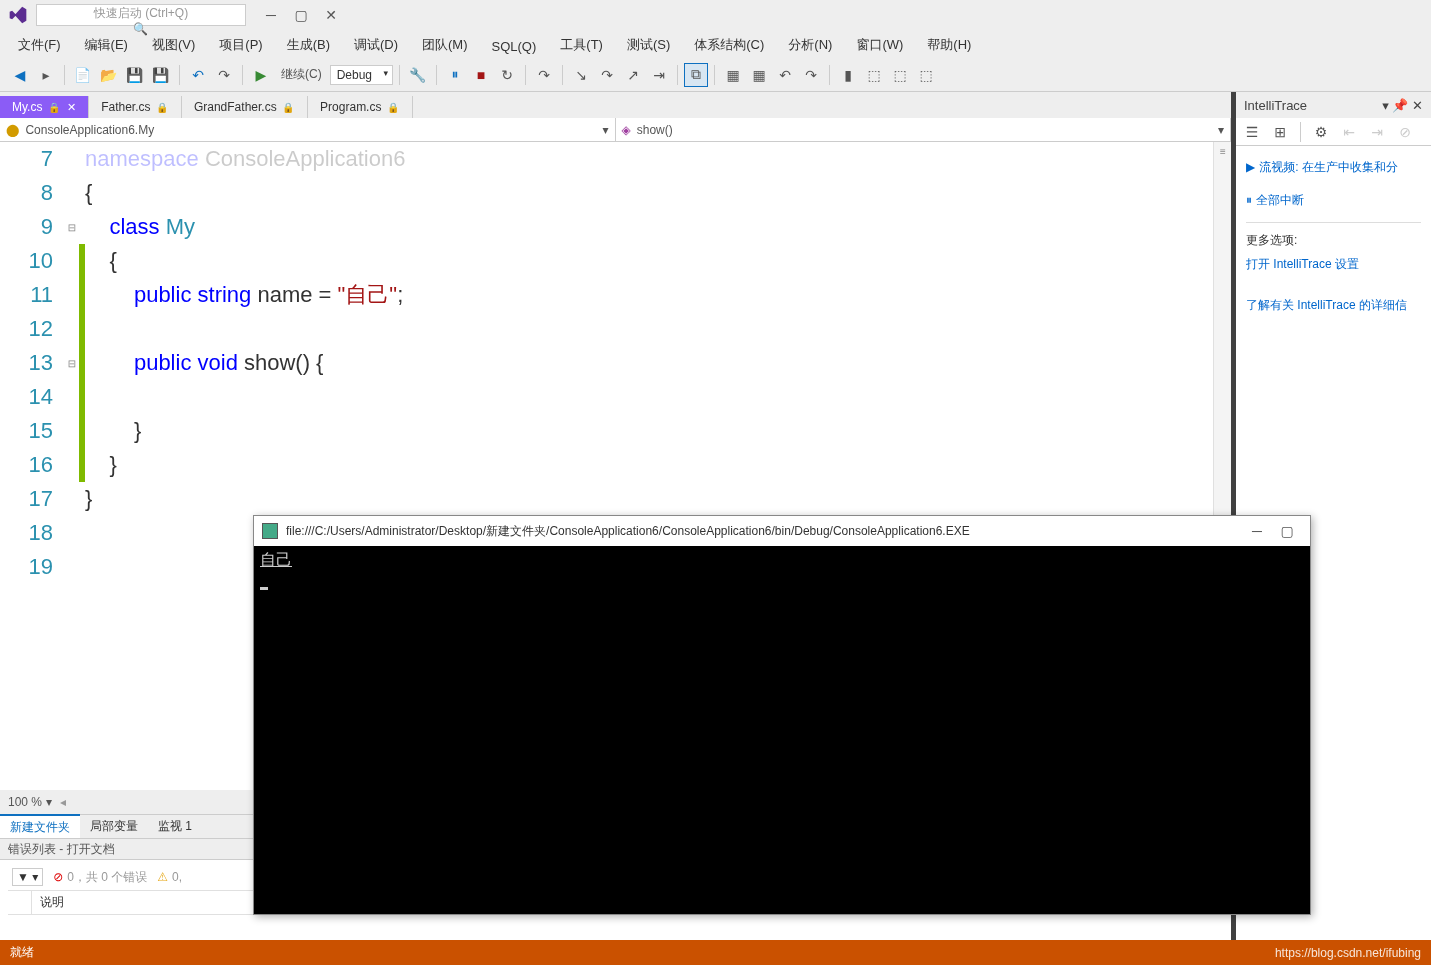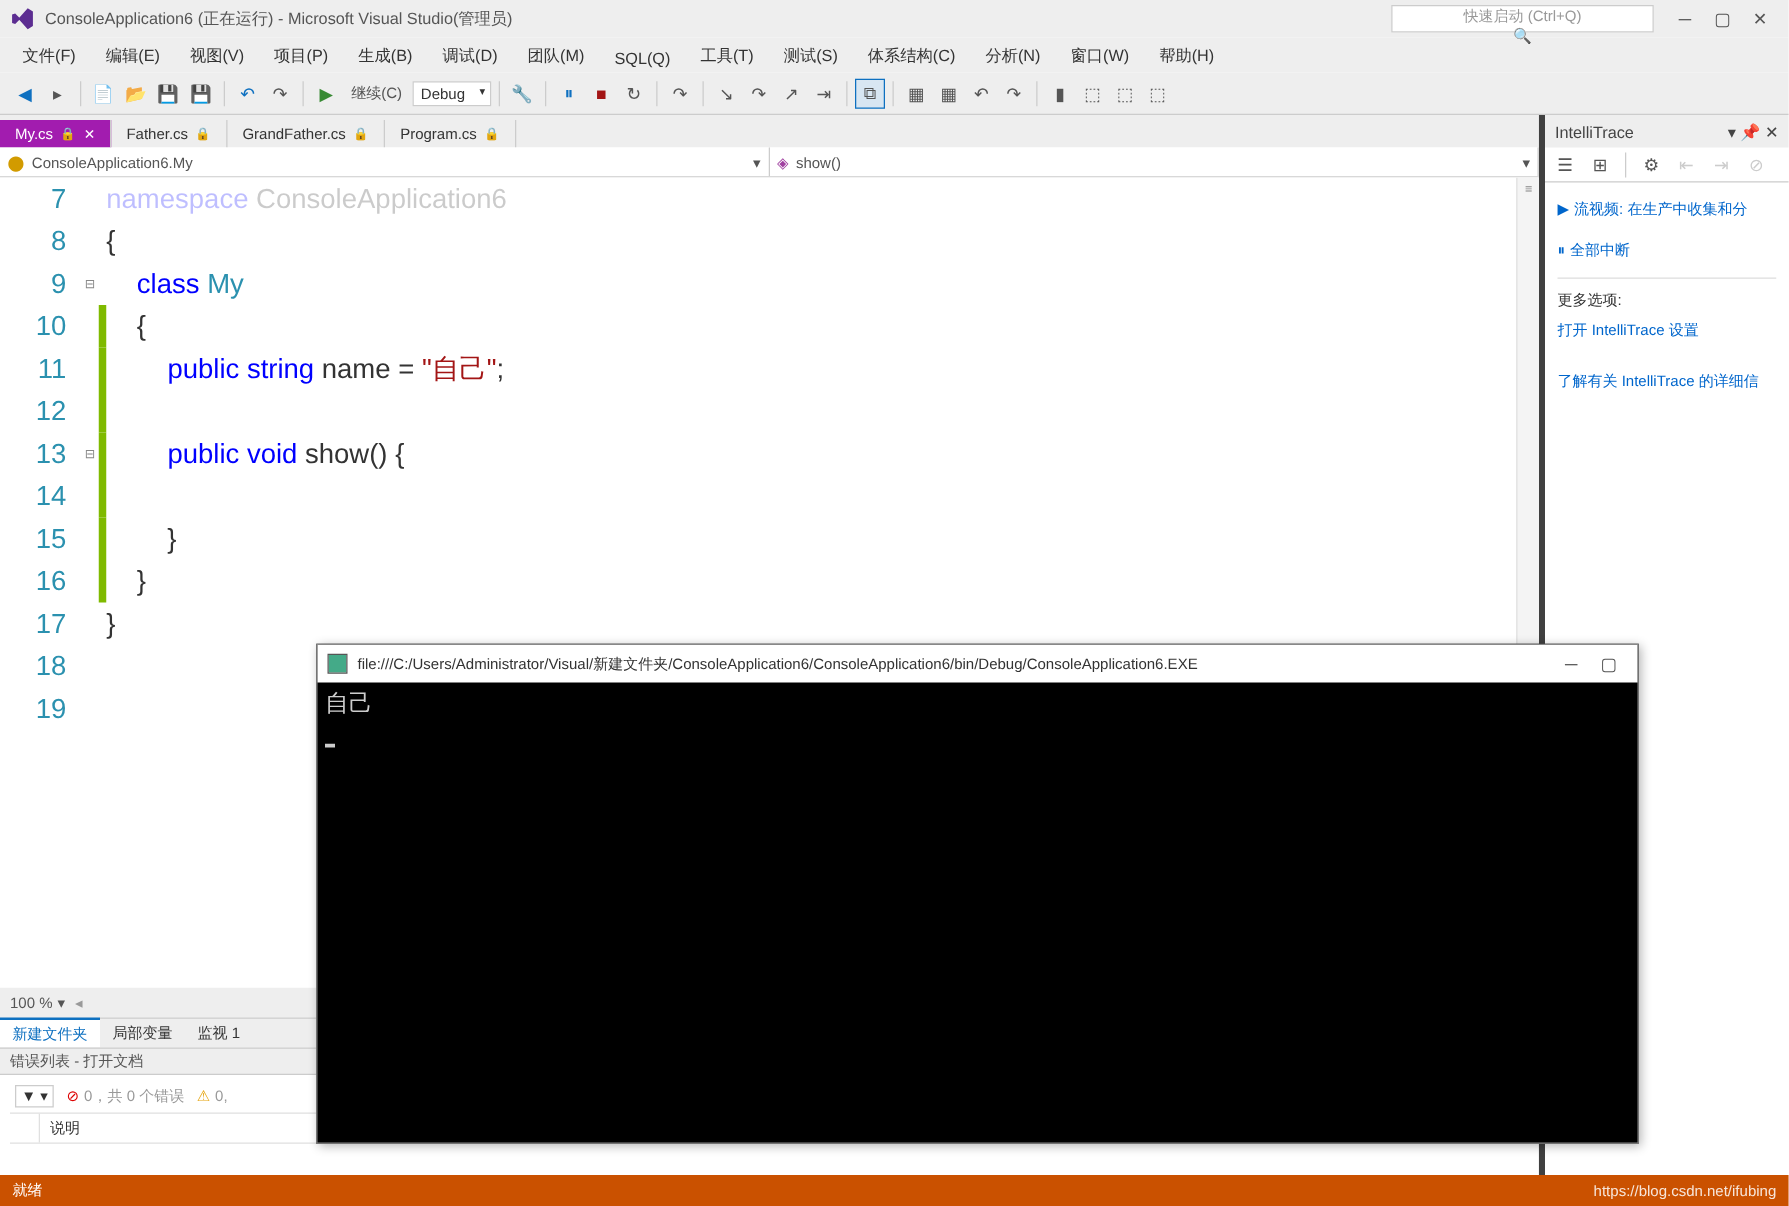--- a/index.html
+++ b/index.html
@@ -16,21 +16,21 @@
 .tb-btn { width: 24px; height: 24px; display: flex; align-items: center; justify-content: center; cursor: pointer; color: #555; font-size: 14px; }
 .tb-sep { width: 1px; height: 20px; background: #ccc; margin: 0 4px; }
 .tb-text { padding: 2px 6px; color: #555; font-size: 12px; cursor: pointer; }
 .tb-dropdown { border: 1px solid #ccc; background: #fff; padding: 2px 20px 2px 6px; font-size: 12px; cursor: pointer; position: relative; }
 .tb-dropdown::after { content: '▾'; position: absolute; right: 4px; font-size: 9px; }
 .main-area { display: flex; height: calc(100% - 30px - 28px - 34px - 25px); }
 .editor-col { flex: 1; display: flex; flex-direction: column; position: relative; }
 .side-col { width: 200px; border-left: 5px solid #404040; display: flex; flex-direction: column; }
 .tabs { height: 26px; background: #eee; display: flex; align-items: flex-end; }
 .tab { padding: 4px 12px; font-size: 12px; cursor: pointer; display: flex; align-items: center; gap: 6px; border-right: 1px solid #ccc; }
-.tab.active { background: #a21caf; color: #fff; justify-content: center; }
+.tab.active { background: #8b5cf6; color: #fff; justify-content: center; }
 .tab .lock { font-size: 10px; }
 .tab .close { font-size: 11px; }
 .nav-bar { height: 24px; background: #fff; border-bottom: 1px solid #ccc; display: flex; }
 .nav-half { flex: 1; border-right: 1px solid #ccc; display: flex; align-items: center; padding: 0 6px; font-size: 12px; color: #555; gap: 6px; }
 .code-area { flex: 1; display: flex; background: #fff; font-family: Consolas, monospace; font-size: 22px; overflow: hidden; position: relative; }
 .gutter { width: 65px; text-align: right; padding-right: 12px; color: #2b91af; user-select: none; }
 .gutter .ln { height: 34px; line-height: 34px; }
 .fold-col { width: 14px; color: #888; font-size: 10px; }
 .fold-col div { height: 34px; display: flex; align-items: center; justify-content: center; }
 .marker-col { width: 6px; }
@@ -55,34 +55,33 @@
 .side-header { height: 26px; background: #eee; display: flex; align-items: center; padding: 0 8px; font-size: 13px; color: #444; justify-content: space-between; }
 .side-toolbar { height: 28px; border-bottom: 1px solid #ccc; display: flex; align-items: center; padding: 0 4px; gap: 4px; }
 .side-body { padding: 8px 10px; font-size: 12px; color: #333; line-height: 1.6; }
 .side-link { color: #0066cc; cursor: pointer; display: flex; align-items: center; gap: 4px; padding: 4px 0; }
 .side-sep { border-top: 1px solid #ddd; margin: 8px 0; }
 .statusbar { position: absolute; bottom: 0; left: 0; right: 0; height: 25px; background: #ca5100; color: #fff; display: flex; align-items: center; padding: 0 10px; font-size: 12px; justify-content: space-between; }
 .console-window { position: absolute; left: 253px; top: 515px; width: 1058px; height: 400px; border: 1px solid #888; background: #000; box-shadow: 2px 2px 8px rgba(0,0,0,0.3); }
 .console-title { height: 30px; background: #fff; display: flex; align-items: center; padding: 0 8px; font-size: 12px; color: #333; }
 .console-title .ico { width: 16px; height: 16px; border: 1px solid #555; margin-right: 8px; background: linear-gradient(135deg,#4a8,#4a8); }
 .console-title .t { flex: 1; }
-.console-body { padding: 4px 6px; color: #ccc; font-family: "NSimSun", Consolas, monospace; font-size: 19px; }
+.console-body { padding: 4px 6px; color: #ccc; font-family: "NSimSun", Consolas, monospace; font-size: 16px; text-decoration: underline; }
 .cursor { display: inline-block; width: 8px; height: 3px; background: #ccc; vertical-align: bottom; }
 .vs-logo-svg { fill: #5c2d91; }
 .scroll-marker { position: absolute; right: 0; top: 0; width: 18px; height: 100%; background: #f4f4f4; border-left: 1px solid #e0e0e0; }
 .scroll-marker .top-icon { position: absolute; top: 0; width: 18px; height: 18px; display: flex; align-items:center; justify-content:center; font-size:10px; color:#888;}
 </style>
 </head>
 <body>
 
 <div class="titlebar">
   <svg class="vs-logo vs-logo-svg" viewBox="0 0 24 24">
       <path d="M17 2l-9 10 9 10 5-3V5l-5-3zM2 8v8l3 1 5-5-5-5-3 1z"></path>
     </svg>
-  <div class="titlebar-title">ConsoleApplication6 (正在运行) - Microsoft Visual Studio(管理员)</div>
   <div class="quicklaunch">
     <span>快速启动 (Ctrl+Q)</span>
     <span>🔍</span>
   </div>
   <div class="window-btn">─</div>
   <div class="window-btn">▢</div>
   <div class="window-btn">✕</div>
 </div>
 
 <div class="menubar" id="menubar">
@@ -311,21 +310,21 @@
 </div>
 
 <div class="statusbar">
   <span>就绪</span>
   <span style="opacity:.85">https://blog.csdn.net/ifubing</span>
 </div>
 
 <div class="console-window">
   <div class="console-title">
     <div class="ico"></div>
-    <div class="t">file:///C:/Users/Administrator/Visual/新建文件夹/ConsoleApplication6/ConsoleApplication6/bin/Debug/ConsoleApplication6.EXE</div>
+    <div class="t">file:///C:/Users/Administrator/Desktop/新建文件夹/ConsoleApplication6/ConsoleApplication6/bin/Debug/ConsoleApplication6.EXE</div>
     <div class="window-btn">─</div>
     <div class="window-btn">▢</div>
   </div>
   <div class="console-body">
     <div>自己</div>
     <span class="cursor"></span>
   </div>
 </div>
 
 </body></html>

